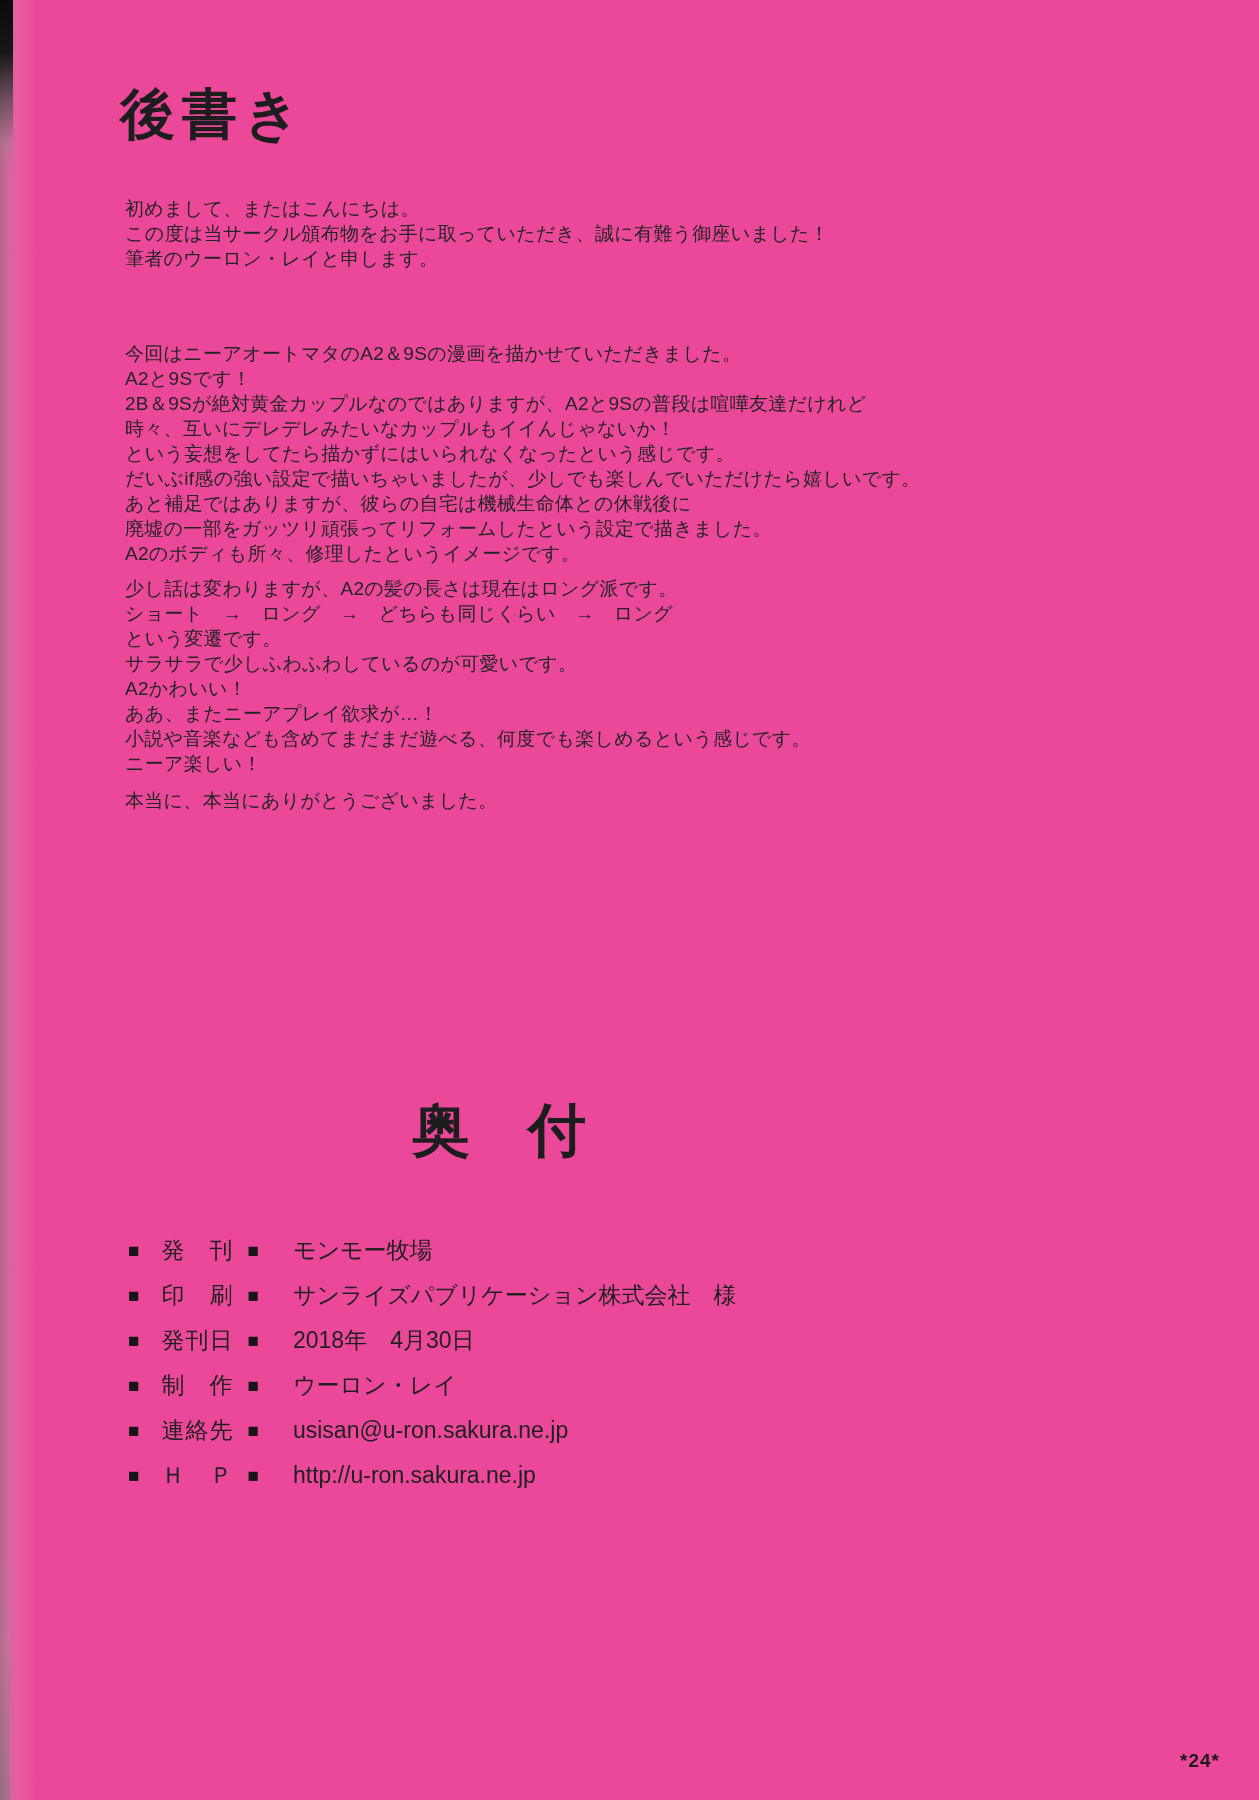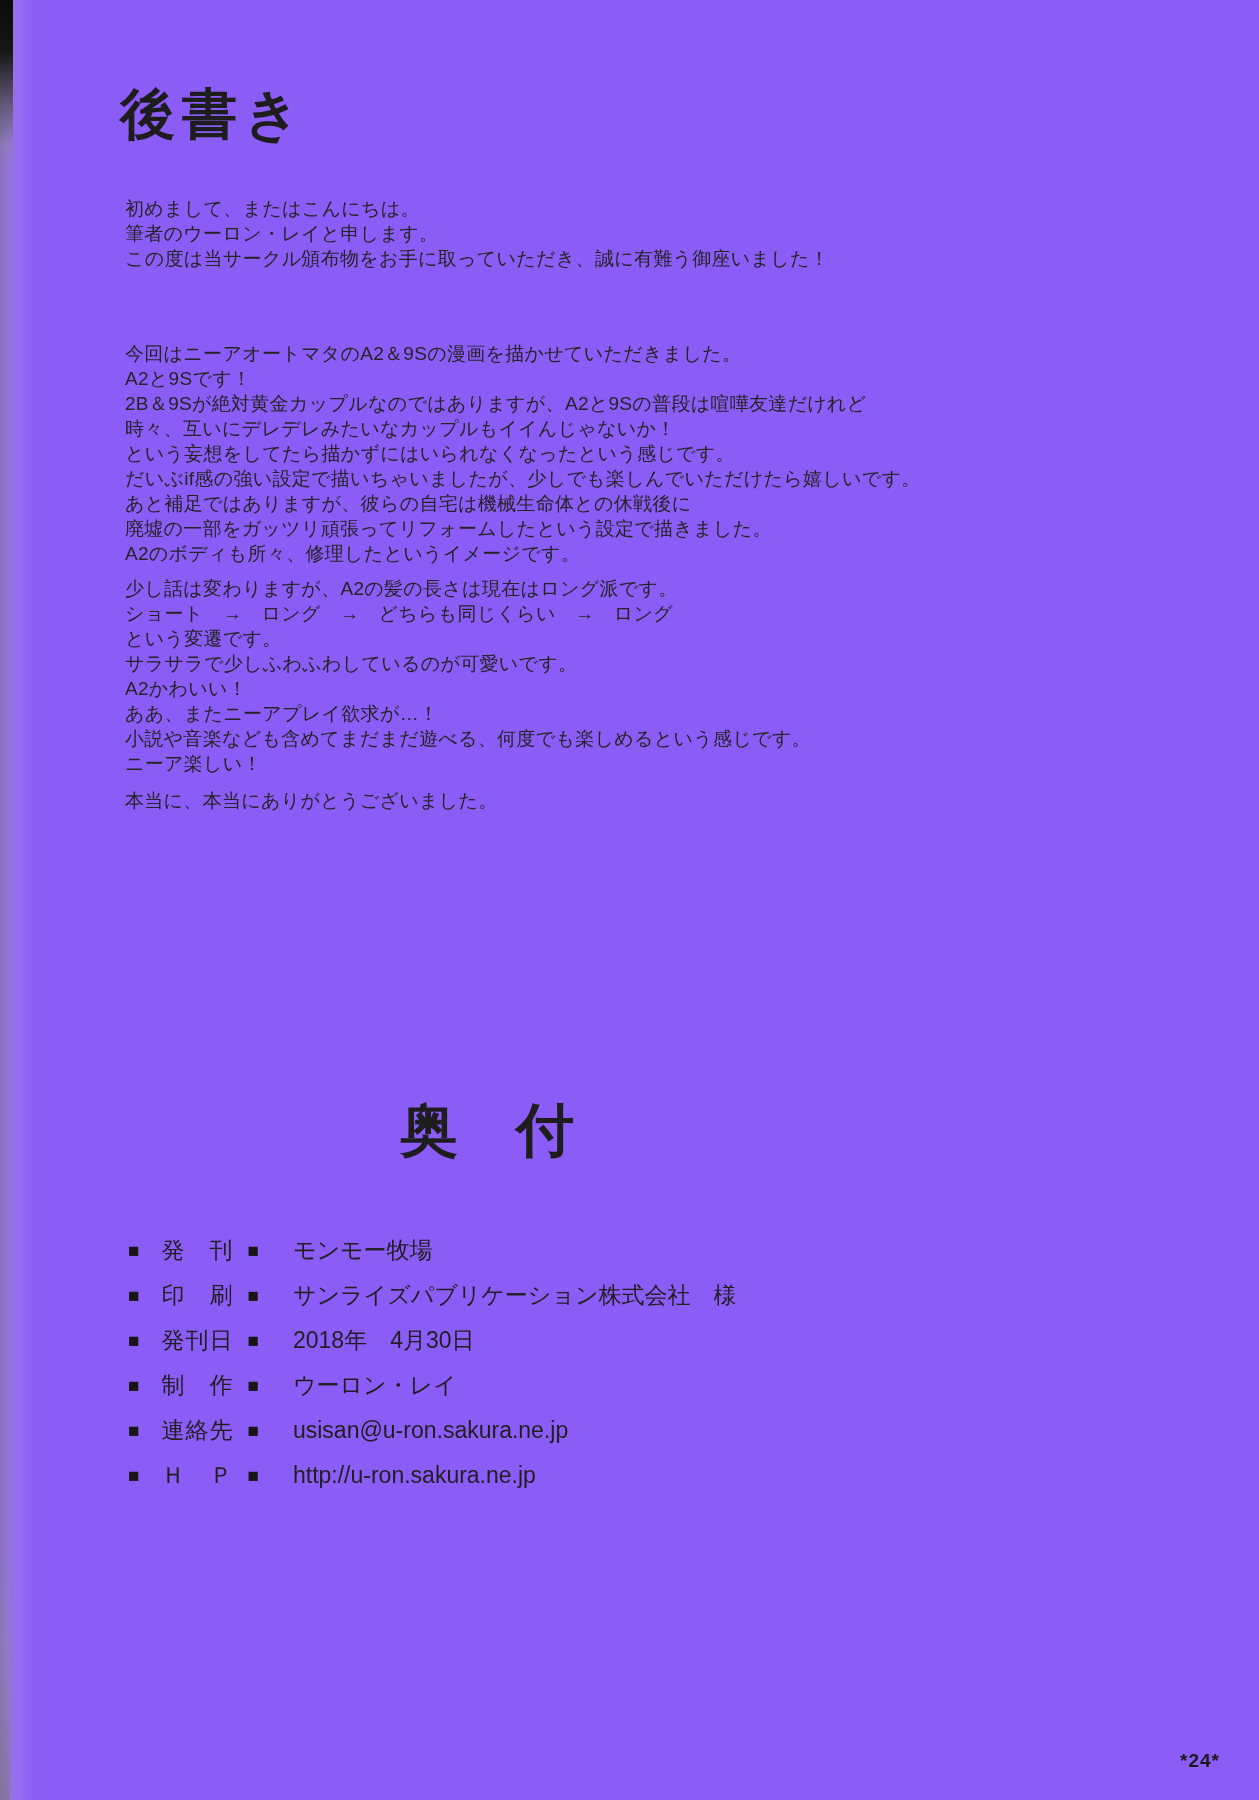--- a/index.html
+++ b/index.html
@@ -5,21 +5,21 @@
   html, body { margin: 0; padding: 0; }
   body {
     background: #e0e0de;
     font-family: "Liberation Sans", "DejaVu Sans", sans-serif;
   }
   .page {
     position: relative;
     width: 1259px;
     height: 1800px;
     margin: 0 auto;
-    background: #8b5cf6;
+    background: #ec4899;
     overflow: hidden;
     color: #242424;
   }
   
   .scan-edge {
     position: absolute; left: 0; top: 0; width: 36px; height: 100%;
     background: linear-gradient(to right,
       rgba(130,130,128,0.50) 0px,
       rgba(165,165,163,0.32) 9px,
       rgba(205,205,203,0.16) 18px,
@@ -54,21 +54,21 @@
     font-size: 19px; line-height: 25px;
     letter-spacing: 0.3px;
     white-space: nowrap;
   }
   .para-1 { margin-bottom: 70px; }
   .para-2 { margin-bottom: 10px; }
   .para-3 { margin-bottom: 12px; }
   .para-4 { margin-bottom: 50px; }
 
   .colophon-title {
-    position: absolute; left: 400px; top: 1092px;
+    position: absolute; left: 412px; top: 1092px;
     margin: 0;
     font-size: 58px; font-weight: 600;
     color: #1d1d1d;
     white-space: nowrap;
   }
   .colophon-list {
     position: absolute; left: 128px; top: 1238px;
     display: flex; flex-direction: column; gap: 20px;
     font-size: 23px;
     white-space: nowrap;
@@ -113,22 +113,22 @@
 
   <div class="scan-edge"></div>
   <div class="scan-edge-dark-top"></div>
   <div class="scan-edge-bottom"></div>
 
   <h1 class="afterword-title">後書き</h1>
 
   <div class="afterword-body">
     <div class="para para-1">
       <div>初めまして、またはこんにちは。</div>
+      <div>この度は当サークル頒布物をお手に取っていただき、誠に有難う御座いました！</div>
       <div>筆者のウーロン・レイと申します。</div>
-      <div>この度は当サークル頒布物をお手に取っていただき、誠に有難う御座いました！</div>
     </div>
     <div class="para para-2">
       <div>今回はニーアオートマタのA2＆9Sの漫画を描かせていただきました。</div>
       <div>A2と9Sです！</div>
       <div>2B＆9Sが絶対黄金カップルなのではありますが、A2と9Sの普段は喧嘩友達だけれど</div>
       <div>時々、互いにデレデレみたいなカップルもイイんじゃないか！</div>
       <div>という妄想をしてたら描かずにはいられなくなったという感じです。</div>
       <div>だいぶif感の強い設定で描いちゃいましたが、少しでも楽しんでいただけたら嬉しいです。</div>
       <div>あと補足ではありますが、彼らの自宅は機械生命体との休戦後に</div>
       <div>廃墟の一部をガッツリ頑張ってリフォームしたという設定で描きました。</div>

